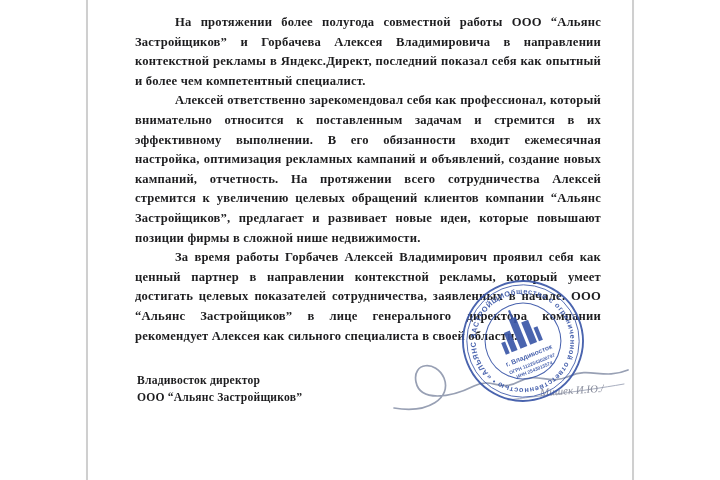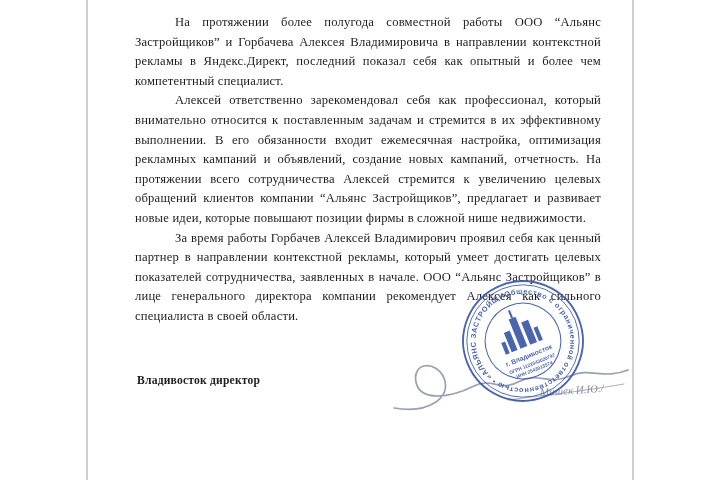--- a/index.html
+++ b/index.html
@@ -6,21 +6,21 @@
   .canvas{
     position:relative;width:720px;height:480px;overflow:hidden;
     background:#ffffff;font-family:"Liberation Serif","DejaVu Serif",serif;
   }
   .scan-edge{position:absolute;top:0;bottom:0;width:2px;background:#cfcfcf;}
   .scan-edge.left{left:86px;box-shadow:1px 0 2px rgba(0,0,0,.12);}
   .scan-edge.right{left:632px;box-shadow:-1px 0 2px rgba(0,0,0,.12);}
   .page{position:absolute;left:88px;top:0;width:544px;height:480px;background:#ffffff;}
   .body-text{
     position:absolute;left:47px;top:13px;width:466px;
-    color:#1d1d1f;font-size:12.6px;line-height:19.6px;font-weight:400;
+    color:#1d1d1f;font-size:12.6px;line-height:19.6px;font-weight:700;
     text-align:justify;letter-spacing:.2px;
   }
   .body-text p{margin:0;text-indent:40px;}
   .sig-block{
     position:absolute;left:49px;top:372px;color:#1d1d1f;
     font-size:11.6px;line-height:17px;font-weight:700;letter-spacing:.2px;
   }
   .sig-area{position:absolute;left:300px;top:352px;width:250px;height:70px;}
   .sig-scribble{position:absolute;left:0;top:0;}
   .sig-name{
@@ -46,20 +46,21 @@
   <div class="page">
 
     <div class="body-text">
       <p>На протяжении более полугода совместной работы ООО “Альянс Застройщиков” и Горбачева Алексея Владимировича в направлении контекстной рекламы в Яндекс.Директ, последний показал себя как опытный и более чем компетентный специалист.</p>
       <p>Алексей ответственно зарекомендовал себя как профессионал, который внимательно относится к поставленным задачам и стремится в их эффективному выполнении. В его обязанности входит ежемесячная настройка, оптимизация рекламных кампаний и объявлений, создание новых кампаний, отчетность. На протяжении всего сотрудничества Алексей стремится к увеличению целевых обращений клиентов компании “Альянс Застройщиков”, предлагает и развивает новые идеи, которые повышают позиции фирмы в сложной нише недвижимости.</p>
       <p>За время работы Горбачев Алексей Владимирович проявил себя как ценный партнер в направлении контекстной рекламы, который умеет достигать целевых показателей сотрудничества, заявленных в начале. ООО “Альянс Застройщиков” в лице генерального директора компании рекомендует Алексея как сильного специалиста в своей области.</p>
     </div>
 
     <div class="sig-block">
       <div>Владивосток директор</div>
+      <div>ООО “Альянс Застройщиков”</div>
     </div>
 
     <div class="sig-area">
       <svg class="sig-scribble" width="250" height="70" viewBox="0 0 250 70">
         <path d="M6,56 C40,62 64,46 56,26 C48,8 24,10 28,30 C32,50 62,46 86,34
                  C104,25 112,40 130,30 C150,19 160,34 182,24 C202,15 216,28 240,18" fill="none" stroke="#98a0b4" stroke-width="1.7" stroke-linecap="round"></path>
         <path d="M120,48 C150,44 190,40 236,32" fill="none" stroke="#a8aebf" stroke-width="1" stroke-linecap="round"></path>
       </svg>
       <div class="sig-name">Мишек И.Ю./</div>
     </div>

